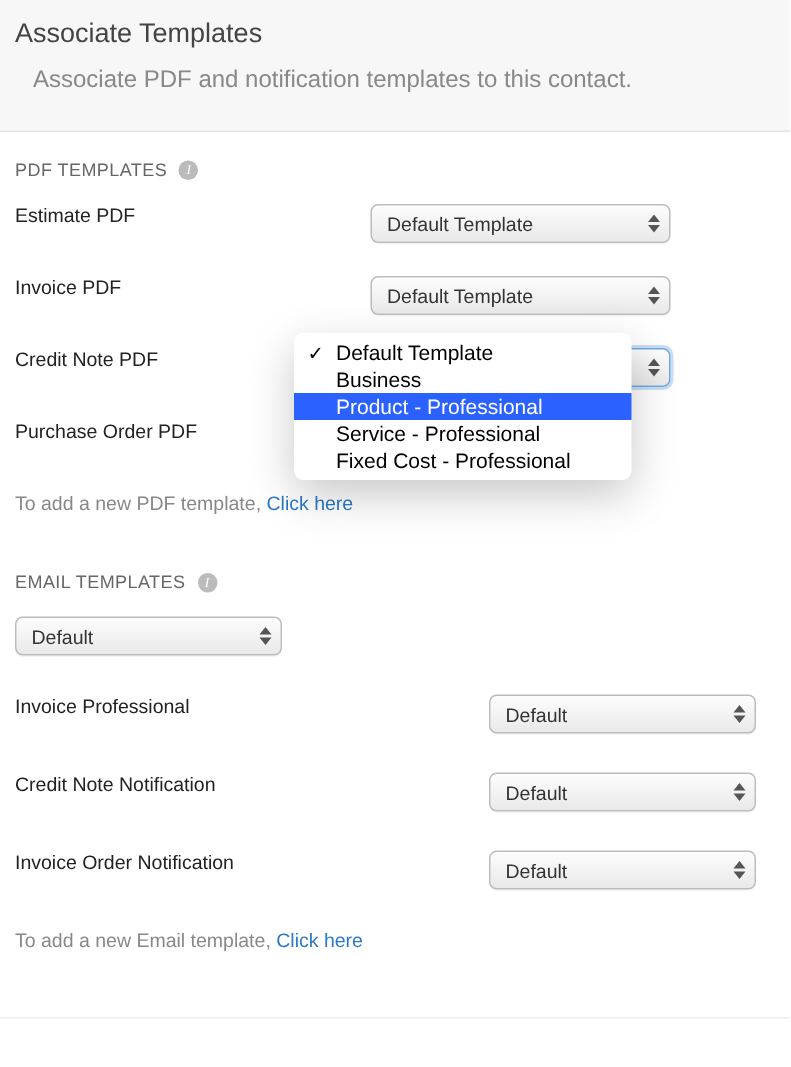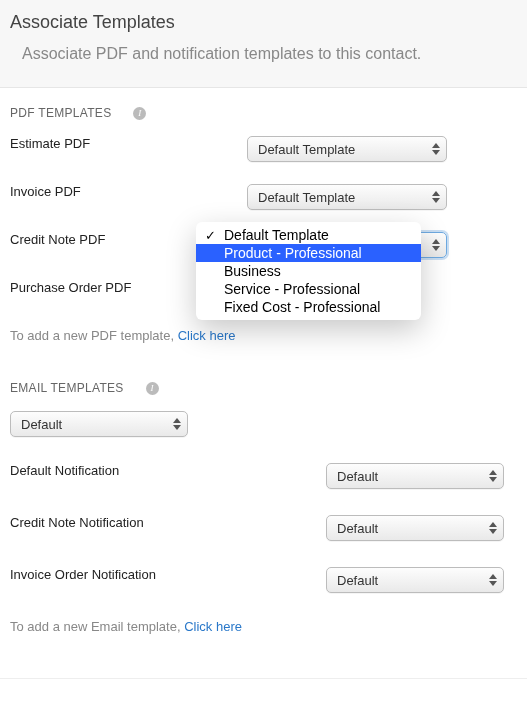--- a/index.html
+++ b/index.html
@@ -31,21 +31,21 @@
     padding: 18px 10px 8px 10px;
   }
   .section-title {
     font-size: 12px;
     letter-spacing: 0.3px;
     color: #666;
     margin: 0 0 16px 0;
     text-transform: uppercase;
     display: flex;
     align-items: center;
-    gap: 22px;
+    gap: 8px;
   }
   .help-icon {
     display: inline-flex;
     align-items: center;
     justify-content: center;
     width: 13px;
     height: 13px;
     border-radius: 50%;
     background: #bbb;
     color: #fff;
@@ -220,25 +220,25 @@
 
   <div class="add-note">
     <span>To add a new PDF template, </span><a href="#">Click here</a>
   </div>
 
   <div class="dropdown-popup" id="dropdown" style="left:196px; top:134px;">
       <div class="opt">
         <span class="check">✓</span>
         <span>Default Template</span>
       </div>
+      <div class="opt">
+        <span>Business</span>
+      </div>
       <div class="opt highlight">
         <span>Product - Professional</span>
-      </div>
-      <div class="opt">
-        <span>Business</span>
       </div>
       <div class="opt">
         <span>Service - Professional</span>
       </div>
       <div class="opt">
         <span>Fixed Cost - Professional</span>
       </div>
     </div>
 </div>
 
@@ -249,21 +249,21 @@
   </div>
 
   <div class="row email">
     <div class="select email-select">
       <span>Default</span>
       <span class="spinner"></span>
     </div>
   </div>
 
   <div class="row email">
-    <div class="label email-label">Default Notification</div>
+    <div class="label email-label">Invoice Professional</div>
     <div class="select email-select">
       <span>Default</span>
       <span class="spinner"></span>
     </div>
   </div>
 
   <div class="row email">
     <div class="label email-label">Credit Note Notification</div>
     <div class="select email-select">
       <span>Default</span>

